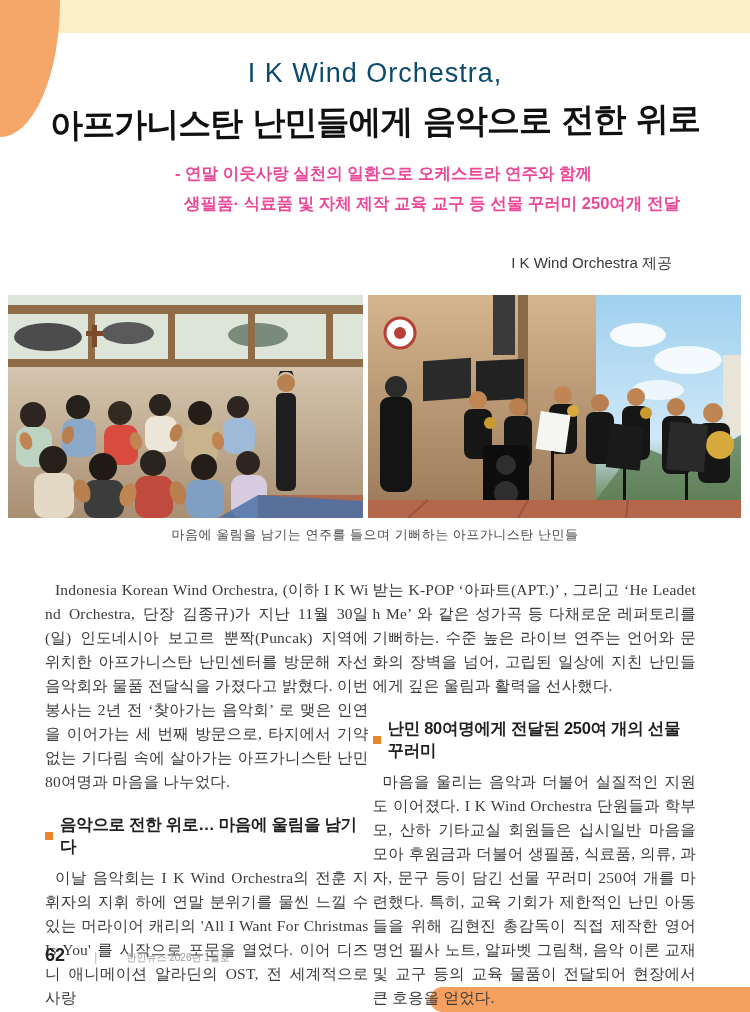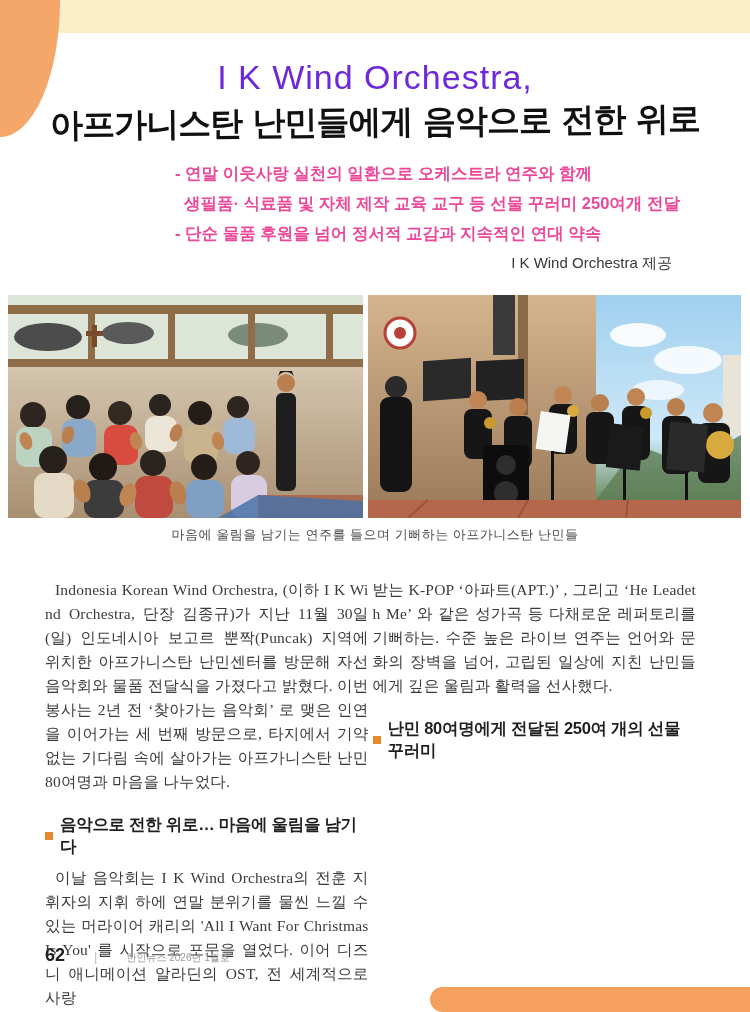--- a/index.html
+++ b/index.html
@@ -8,21 +8,21 @@
     font-family:"Liberation Sans",sans-serif;overflow:hidden;
   }
   
   .top-band{position:absolute;top:0;left:0;width:750px;height:33px;background:#FBEFC7;}
   .corner-blob{position:absolute;top:-135px;left:-60px;width:120px;height:272px;
     border-radius:50%;background:#F4A768;}
   .bottom-bar{position:absolute;bottom:0;left:430px;width:330px;height:25px;
     background:#F5A05F;border-radius:13px 0 0 13px;}
   
   .title{position:absolute;top:58px;left:0;width:750px;text-align:center;
-    font-size:34px;font-weight:500;color:#6d28d9;letter-spacing:1px;}
+    font-size:27px;font-weight:500;color:#0c4a6e;letter-spacing:1px;}
   .subtitle{position:absolute;top:100px;left:0;width:750px;text-align:center;
     font-size:33px;font-weight:800;color:#101010;letter-spacing:-1px;
     transform:rotate(-0.6deg);font-family:"DejaVu Sans",sans-serif;}
   .bullets{position:absolute;top:158px;left:175px;width:520px;
     font-size:16.5px;font-weight:600;color:#ec4899;line-height:30px;}
   .bullets .indent{padding-left:9px;}
   .credit{position:absolute;top:254px;right:78px;font-size:15px;color:#383838;}
   
   .photos{position:absolute;top:295px;left:8px;width:733px;height:223px;display:flex;gap:5px;}
   .photo{height:223px;overflow:hidden;background:#cbb79a;}
@@ -50,21 +50,20 @@
 
 <div class="top-band"></div>
 <div class="corner-blob"></div>
 <div class="bottom-bar"></div>
 
 <div class="title">I K Wind Orchestra,</div>
 <div class="subtitle">아프가니스탄 난민들에게 음악으로 전한 위로</div>
 <div class="bullets">
   <div>- 연말 이웃사랑 실천의 일환으로 오케스트라 연주와 함께</div>
   <div class="indent">생필품· 식료품 및 자체 제작 교육 교구 등 선물 꾸러미 250여개 전달</div>
-  <div>- 단순 물품 후원을 넘어 정서적 교감과 지속적인 연대 약속</div>
 </div>
 <div class="credit">I K Wind Orchestra 제공</div>
 
 <div class="photos">
   <div class="photo" style="width:355px">
     <svg width="355" height="223" viewBox="0 0 355 223">
       <defs>
         <linearGradient id="gL" x1="0" y1="0" x2="0" y2="1">
           <stop offset="0" stop-color="#e9dfcb"></stop>
             <stop offset="1" stop-color="#a98f72"></stop>
@@ -202,20 +201,21 @@
       <span>음악으로 전한 위로… 마음에 울림을 남기다</span>
     </div>
     <p class="indent">이날 음악회는 I K Wind Orchestra의 전훈 지휘자의 지휘 하에 연말 분위기를 물씬 느낄 수 있는 머라이어 캐리의 'All I Want For Christmas Is You' 를 시작으로 포문을 열었다. 이어 디즈니 애니메이션 알라딘의 OST, 전 세계적으로 사랑</p>
   </div>
   <div class="col">
     <p>받는 K-POP ‘아파트(APT.)’ , 그리고 ‘He Leadeth Me’ 와 같은 성가곡 등 다채로운 레퍼토리를 기뻐하는. 수준 높은 라이브 연주는 언어와 문화의 장벽을 넘어, 고립된 일상에 지친 난민들에게 깊은 울림과 활력을 선사했다.</p>
     <div class="sec-head">
       <span class="sq"></span>
       <span>난민 80여명에게 전달된 250여 개의 선물꾸러미</span>
     </div>
+    <p class="indent">마음을 울리는 음악과 더불어 실질적인 지원도 이어졌다. I K Wind Orchestra 단원들과 학부모, 산하 기타교실 회원들은 십시일반 마음을 모아 후원금과 더불어 생필품, 식료품, 의류, 과자, 문구 등이 담긴 선물 꾸러미 250여 개를 마련했다. 특히, 교육 기회가 제한적인 난민 아동들을 위해 김현진 총감독이 직접 제작한 영어 명언 필사 노트, 알파벳 그림책, 음악 이론 교재 및 교구 등의 교육 물품이 전달되어 현장에서 큰 호응을 얻었다.</p>
   </div>
 </div>
 
 <div class="footer">
   <span class="page-num">62</span>
   <span class="foot-div">|</span>
   <span class="issue">한인뉴스 2026년 1월호</span>
 </div>
 
 </body></html>

